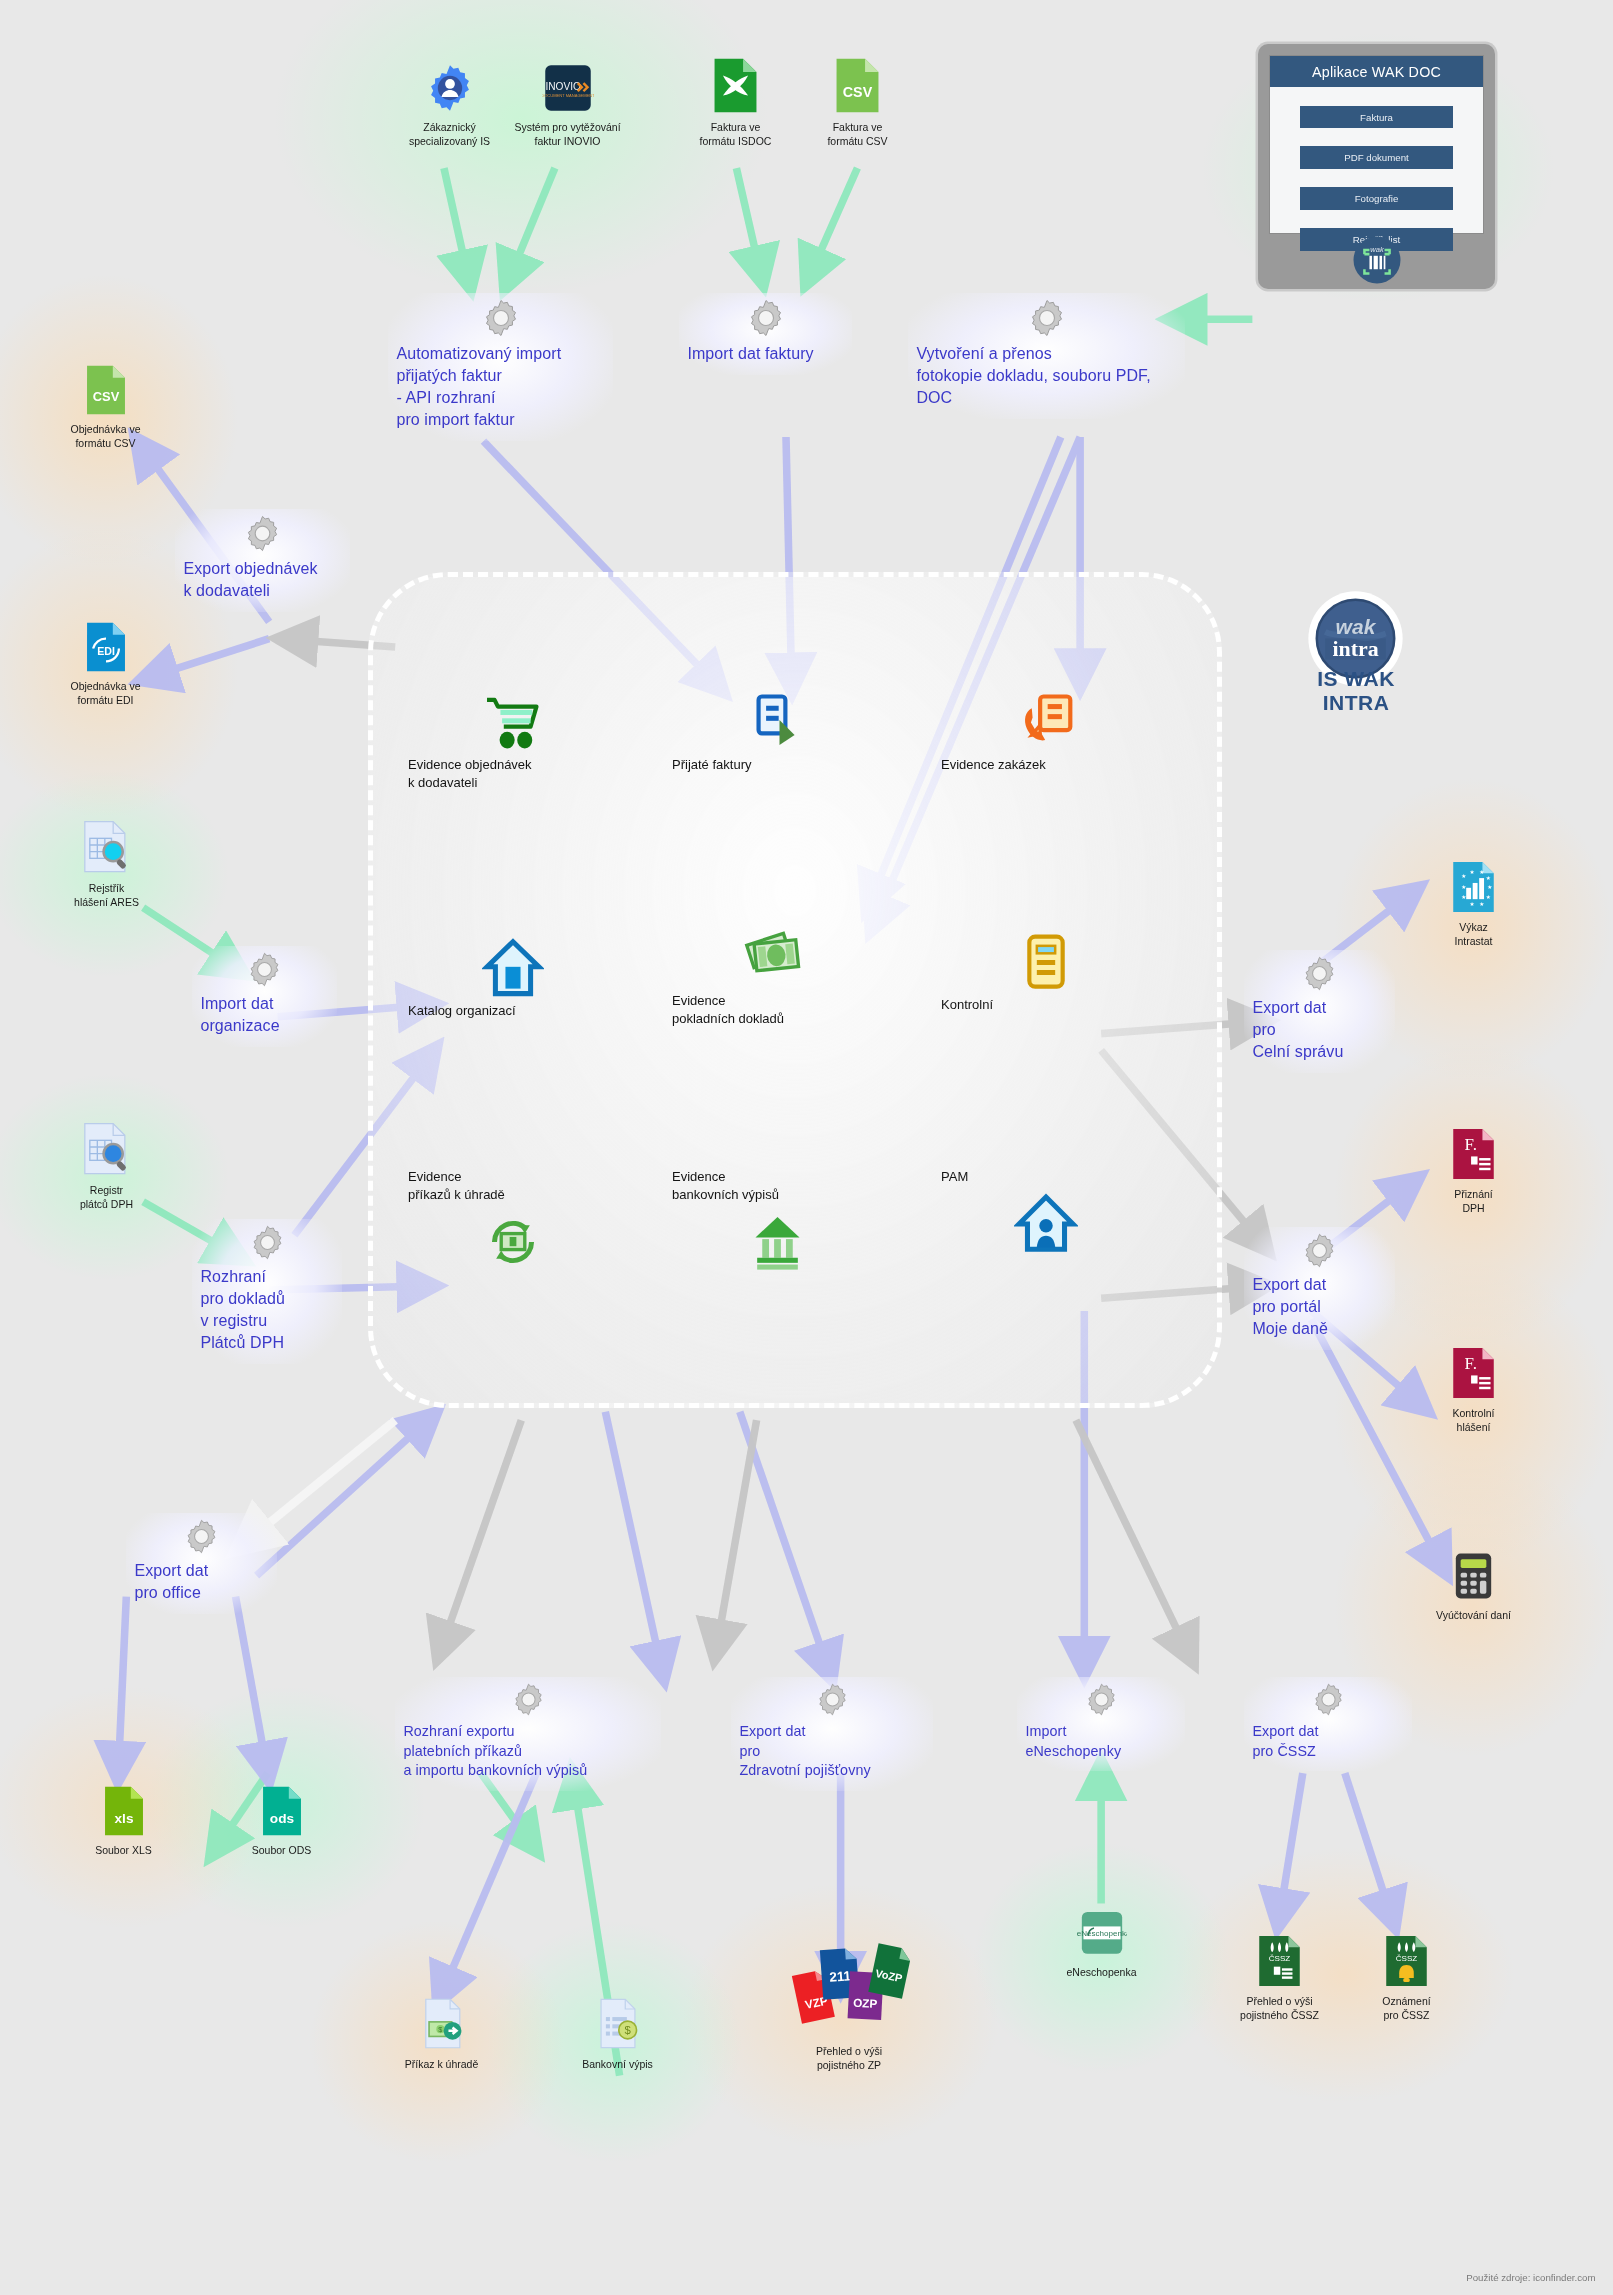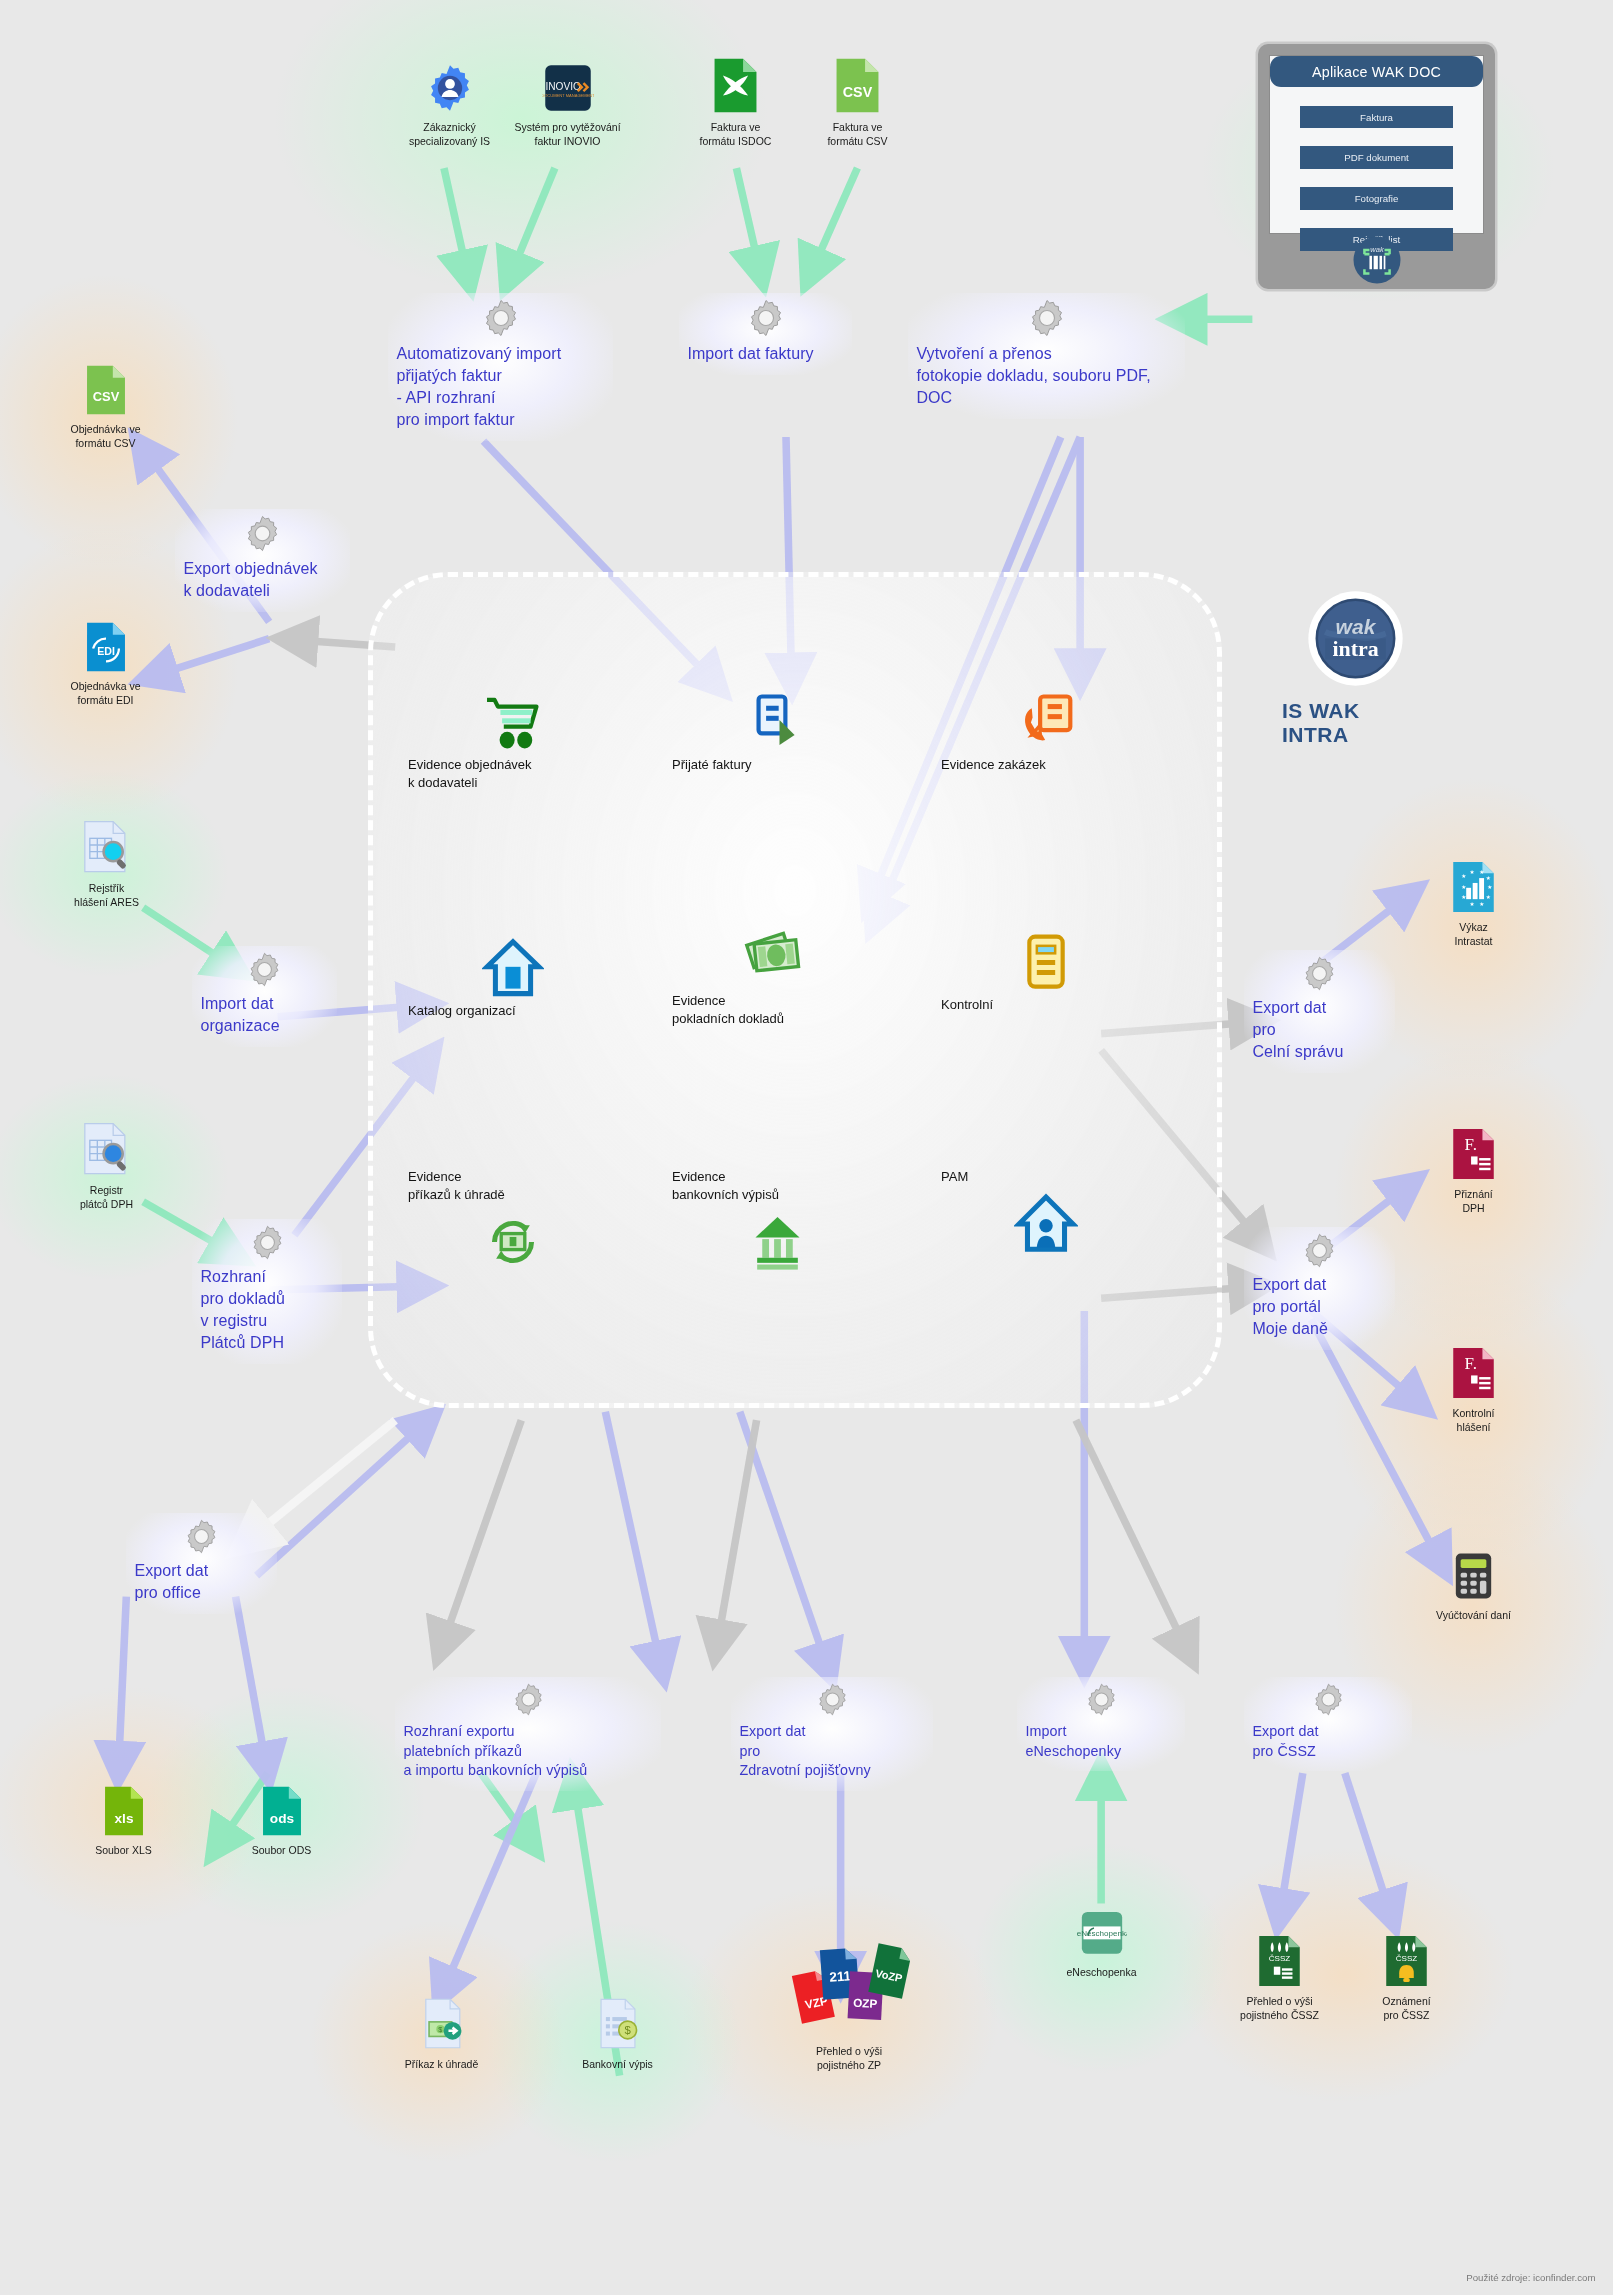--- a/index.html
+++ b/index.html
@@ -50,21 +50,21 @@
   
   .mod { position:absolute; text-align:left; width:210px; }
   .mod .cap { font-size:13px; color:#141414; line-height:1.4; }
   .mod .ico { height:67px; display:flex; align-items:center; justify-content:center;}
 
   
   .phone { position:absolute; left:1258px; top:44px; width:237px; height:245px;
            background:#9a9a9a; border-radius:10px; box-shadow:0 0 0 2.5px #c9c9c9; }
   .phone-screen { position:absolute; left:11px; top:11px; right:11px; bottom:55px;
            background:#f5f6f7; border:0.8px solid #8b8b8b; }
-  .phone-title { background:#33587f; color:#fff; font-size:14.3px; text-align:center; padding:7.6px 0; letter-spacing:0.2px;border-radius:11px;}
+  .phone-title { background:#33587f; color:#fff; font-size:14.3px; text-align:center; padding:7.6px 0; letter-spacing:0.2px;}
   .phone-btns { padding:18.5px 30px 0; }
   .phone-btn { background:#33587f; color:#e9eef4; font-size:9.7px; text-align:center;
                padding:5.9px 0; margin-bottom:18px; }
   .phone-logo { position:absolute; left:50%; bottom:3.4px; transform:translateX(-50%); }
 
   .wak-title { position:absolute; font-size:21px; font-weight:bold; color:#2b5184; letter-spacing:0.5px;}
   .footer { position:absolute; right:18.5px; bottom:11.8px; font-size:9.7px; color:#7a7a7a; }
 
   .dashbox { position:absolute; left:368px; top:572px; width:854px; height:836px;
              border:5.9px dashed #ffffff; border-radius:80px;
@@ -168,21 +168,21 @@
 
 <svg class="abs" style="left:1305px;top:588px" width="101" height="101" viewBox="0 0 120 120">
   <circle cx="60" cy="60" r="56" fill="#fff"></circle>
   <circle cx="60" cy="60" r="46" fill="#3f5f8e"></circle>
   <circle cx="60" cy="60" r="46" fill="none" stroke="#2e4a72" stroke-width="3"></circle>
   <path d="M24 52c12 6 26 2 38 6s22 0 34-4" stroke="#4e719f" stroke-width="7" fill="none" opacity=".5"></path>
   <text x="60" y="55" text-anchor="middle" font-size="25" font-style="italic" font-weight="bold" fill="#c7d2de" font-family="Liberation Sans, sans-serif">wak</text>
   <rect x="24" y="60" width="72" height="25" fill="#2c4a74" opacity=".25"></rect>
   <text x="60" y="81" text-anchor="middle" font-size="26" font-weight="bold" fill="#ffffff" font-family="Liberation Serif, serif">intra</text>
 </svg>
-<div class="wak-title" style="left:1282px;top:699px;width:148px;text-align:left">IS WAK INTRA</div>
+<div class="wak-title" style="left:1282px;top:667px;width:148px;text-align:center">IS WAK INTRA</div>
 
 <div class="node" style="left:378px;top:59px">
   <div class="ico">
     <svg width="52" height="52" viewBox="0 0 64 64">
       <path d="M32 4l4.3 4.2 5.9-1.2 2.3 5.6 5.9 1.2.0 6 4.9 3.5-2.6 5.4 2.6 5.4-4.9 3.5.0 6-5.9 1.2-2.3 5.6-5.9-1.2L32 60l-4.3-4.2-5.9 1.2-2.3-5.6-5.9-1.2.0-6-4.9-3.5 2.6-5.4-2.6-5.4 4.9-3.5.0-6 5.9-1.2 2.3-5.6 5.9 1.2z" fill="#4285f4"></path>
       <circle cx="32" cy="32" r="15" fill="#33529e"></circle>
       <circle cx="32" cy="27" r="6" fill="#fff"></circle>
       <path d="M21.5 43c1.5-6 6-8.5 10.5-8.5S41 37 42.5 43z" fill="#fff"></path>
     </svg>
   </div>

